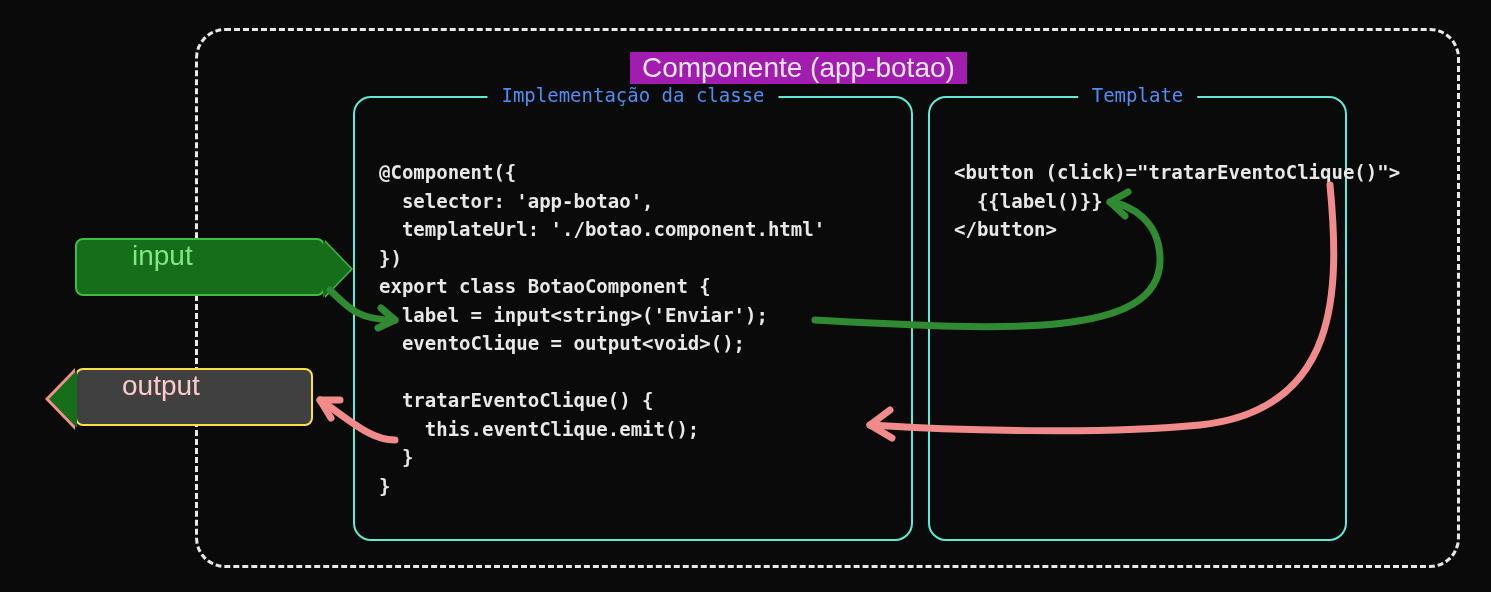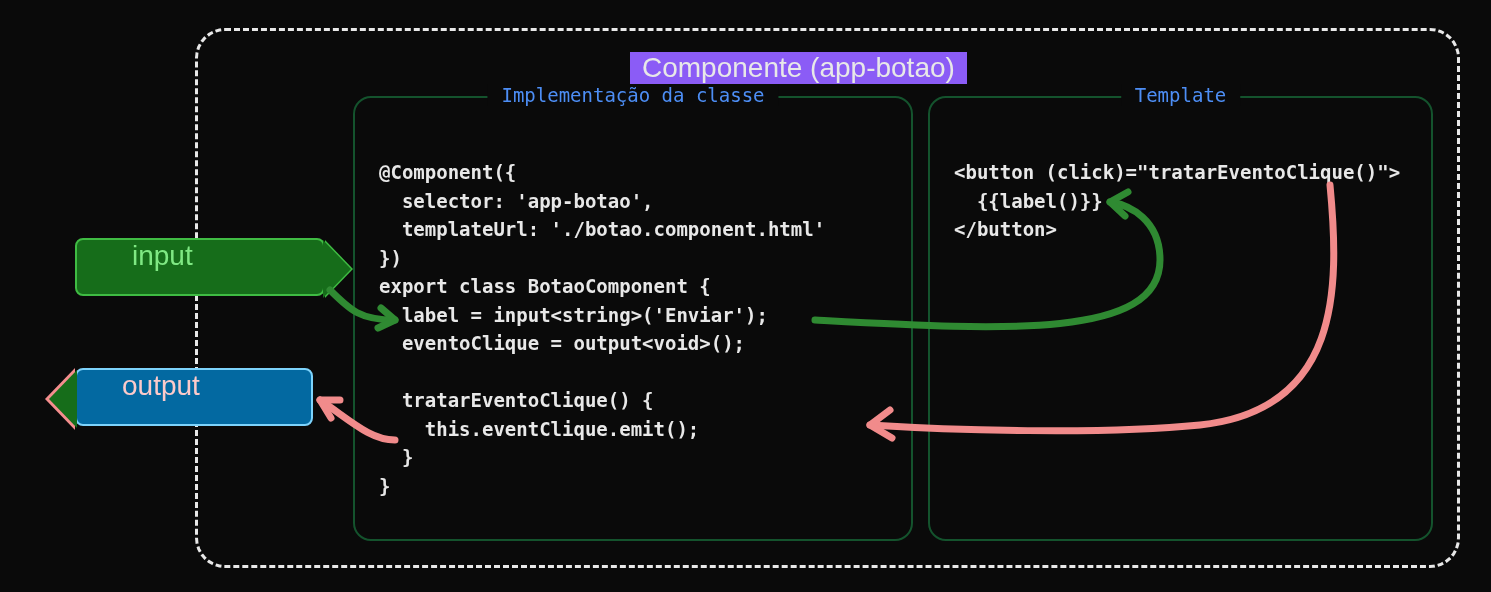--- a/index.html
+++ b/index.html
@@ -19,41 +19,41 @@
     height: 540px;
     border: 3px dashed #e8e8e8;
     border-radius: 30px;
   }
   .outer-title {
     position: absolute;
     left: 630px;
     top: 52px;
     font-size: 28px;
     color: #e8e8e8;
-    background: #8b5cf6;
+    background: #a21caf;
     padding: 0 12px;
     font-weight: 400;
   }
   .panel {
     position: absolute;
-    border: 2px solid #14532d;
+    border: 2px solid #5eead4;
     border-radius: 18px;
     background: transparent;
     padding-left: 28px;
   }
   .panel-left {
     left: 353px;
     top: 96px;
     width: 560px;
     height: 445px;
   }
   .panel-right {
     left: 928px;
     top: 96px;
-    width: 505px;
+    width: 419px;
     height: 445px;
   }
   .panel-title {
     position: absolute;
     top: -14px;
     left: 50%;
     transform: translateX(-50%);
     background: #0a0a0a;
     padding: 0 14px;
     font-family: "SFMono-Regular", Menlo, Consolas, monospace;
@@ -97,22 +97,22 @@
     width: 0; height: 0;
     border-top: 29px solid transparent;
     border-bottom: 29px solid transparent;
     border-left: 28px solid #166d1a;
     filter: drop-shadow(2px 0 0 #3fbc43);
   }
   .tag-output {
     left: 75px;
     top: 368px;
     width: 238px;
-    background: #0369a1;
-    border: 2px solid #7dd3fc;
+    background: #404040;
+    border: 2px solid #fde047;
     color: #fccaca;
     padding-left: 45px;
   }
   .tag-output::before {
     content: "";
     position: absolute;
     left: -28px;
     top: 0;
     width: 0; height: 0;
     border-top: 29px solid transparent;

